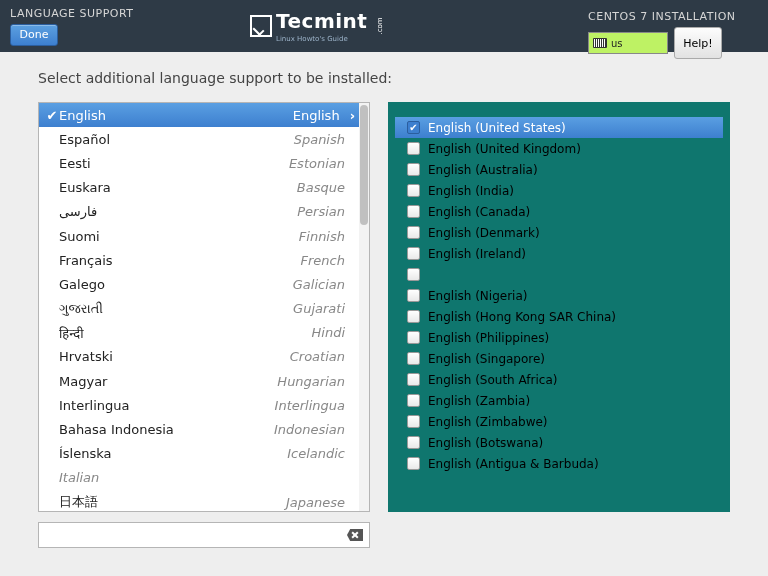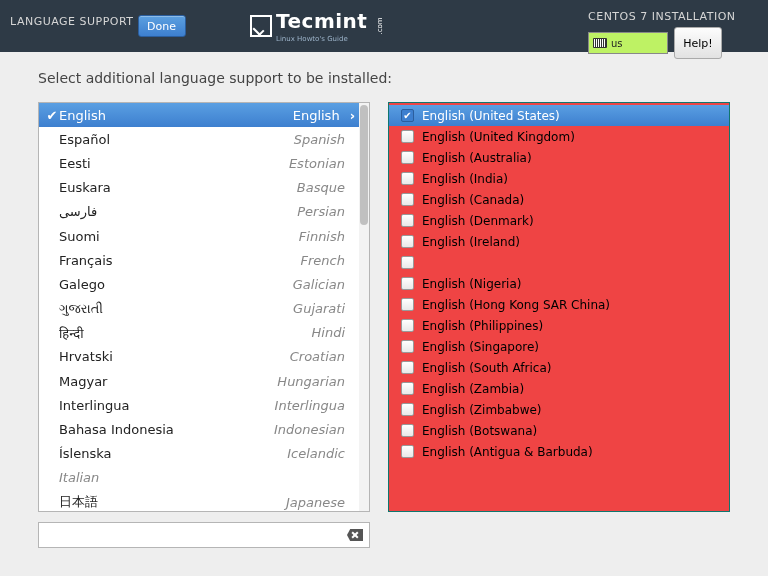--- a/index.html
+++ b/index.html
@@ -1,18 +1,18 @@
 <!DOCTYPE html>
 <html><head>
 <meta charset="utf-8">
 <style>
 * { box-sizing: border-box; margin: 0; padding: 0; font-family: "DejaVu Sans", "Cantarell", sans-serif; }
 body { width: 768px; height: 576px; background: #eeeeee; overflow: hidden; }
 .topbar { height: 52px; background: #2e3a46; display: flex; align-items: center; padding: 0 10px; color: #fff; }
-.topbar-left { flex: 0 0 240px; display: flex; flex-direction: row; gap: 4px; }
+.topbar-left { flex: 0 0 240px; display: flex; flex-direction: column; gap: 4px; }
 .topbar-title { font-size: 11px; letter-spacing: 0.5px; color: #d6d6d6; }
 .done-btn { width: 48px; height: 22px; background: linear-gradient(#5ca0e0, #3d7fcf); border: 1px solid #2b5e9e; border-radius: 3px; color: #fff; font-size: 11px; cursor: pointer; box-shadow: inset 0 1px 0 rgba(255,255,255,0.3); }
 .topbar-center { flex: 1; display: flex; align-items: center; }
 .logo { display: flex; align-items: center; gap: 4px; }
 .logo-icon { width: 22px; height: 22px; border: 2px solid #fff; position: relative; }
 .logo-icon::before { content: ""; position: absolute; left: 3px; top: 8px; width: 5px; height: 8px; border-left: 2px solid #fff; border-bottom: 2px solid #fff; transform: rotate(-45deg); }
 .logo-text { font-size: 20px; font-weight: 300; letter-spacing: 0.5px; }
 .logo-text b { font-weight: 700; }
 .logo-sub { font-size: 7px; color: #9cb3c9; margin-top:2px; }
 .logo-com { font-size: 7px; transform: rotate(-90deg); }
@@ -28,21 +28,21 @@
 .cols { display: flex; gap: 18px; }
 .pane { flex: 1; border: 1px solid #b5b5b5; background: #fff; height: 410px; display: flex; flex-direction: column; }
 .langlist { flex: 1; overflow-y: auto; position: relative; }
 .langrow { display: flex; align-items: center; padding: 4px 14px 4px 20px; font-size: 13px; height: 24.2px; cursor: pointer; }
 .langrow .native { flex: 1; color: #222; }
 .langrow .eng { color: #888; font-style: italic; margin-right: 10px; }
 .langrow.selected { background: linear-gradient(#5a9fe2,#3d7fcf); color: #fff; }
 .langrow.selected .native, .langrow.selected .eng { color: #fff; font-style: normal; }
 .langrow .check { width: 14px; text-align: center; margin-left: -14px; }
 .langrow .chevron { font-weight: bold; }
-.rpane { flex: 1; border: 1px solid #0f766e; background: #ef4444; height: 410px; overflow-y: auto; padding-top: 2px; }
+.rpane { flex: 1; border: 7px solid #0f766e; background: #0f766e; height: 410px; overflow-y: auto; padding-top: 8px; }
 .locrow { display: flex; align-items: center; gap: 8px; padding: 2px 12px; height: 21px; font-size: 12px; cursor: pointer; }
 .locrow .cb { width: 13px; height: 13px; border: 1px solid #999; border-radius: 2px; background: linear-gradient(#fff,#e9e9e9); display: flex; align-items: center; justify-content: center; font-size: 10px; color: #fff; }
 .locrow.selected { background: linear-gradient(#5a9fe2,#3d7fcf); color: #fff; }
 .locrow.selected .cb { background: #3d7fcf; border-color: #2b5e9e; }
 .locrow.selected .cb::after { content: "✔"; }
 .searchwrap { margin-top: 10px; }
 .searchbox { width: 332px; height: 26px; border: 1px solid #b5b5b5; background: #fff; display: flex; align-items: center; padding: 0 6px; }
 .searchbox input { flex: 1; border: none; outline: none; font-size: 12px; }
 .clear-icon { width: 16px; height: 12px; background: #555; clip-path: polygon(20% 0, 100% 0, 100% 100%, 20% 100%, 0 50%); position: relative; }
 .clear-icon::before, .clear-icon::after { content: ""; position: absolute; left: 7px; top: 2px; width: 2px; height: 8px; background: #fff; }

